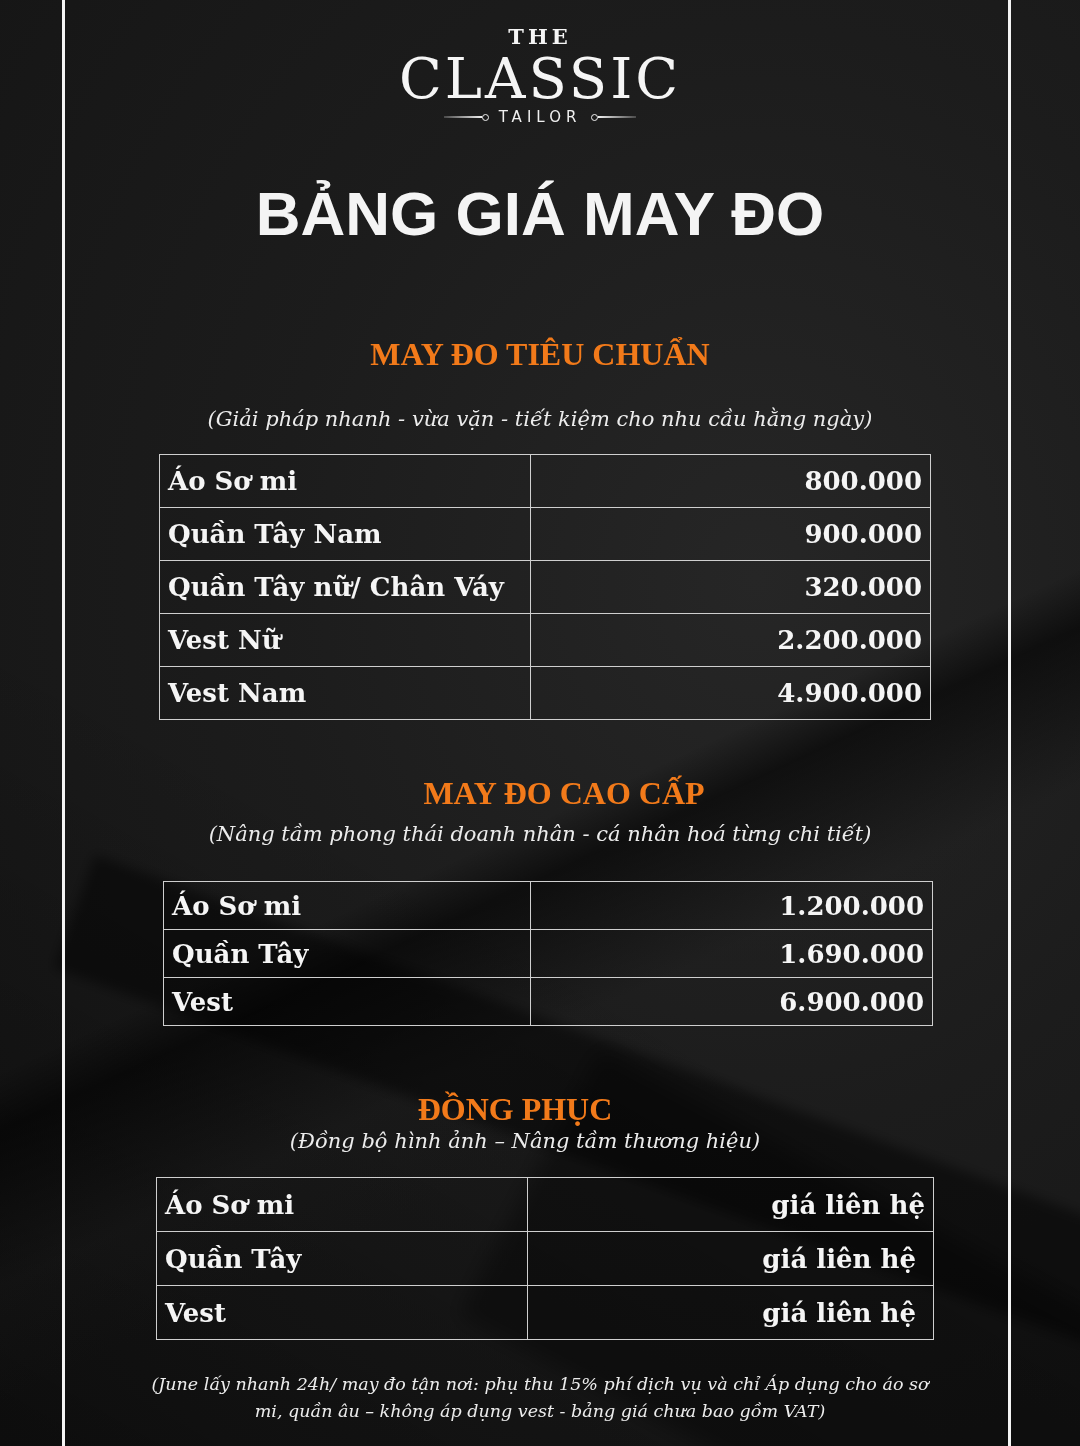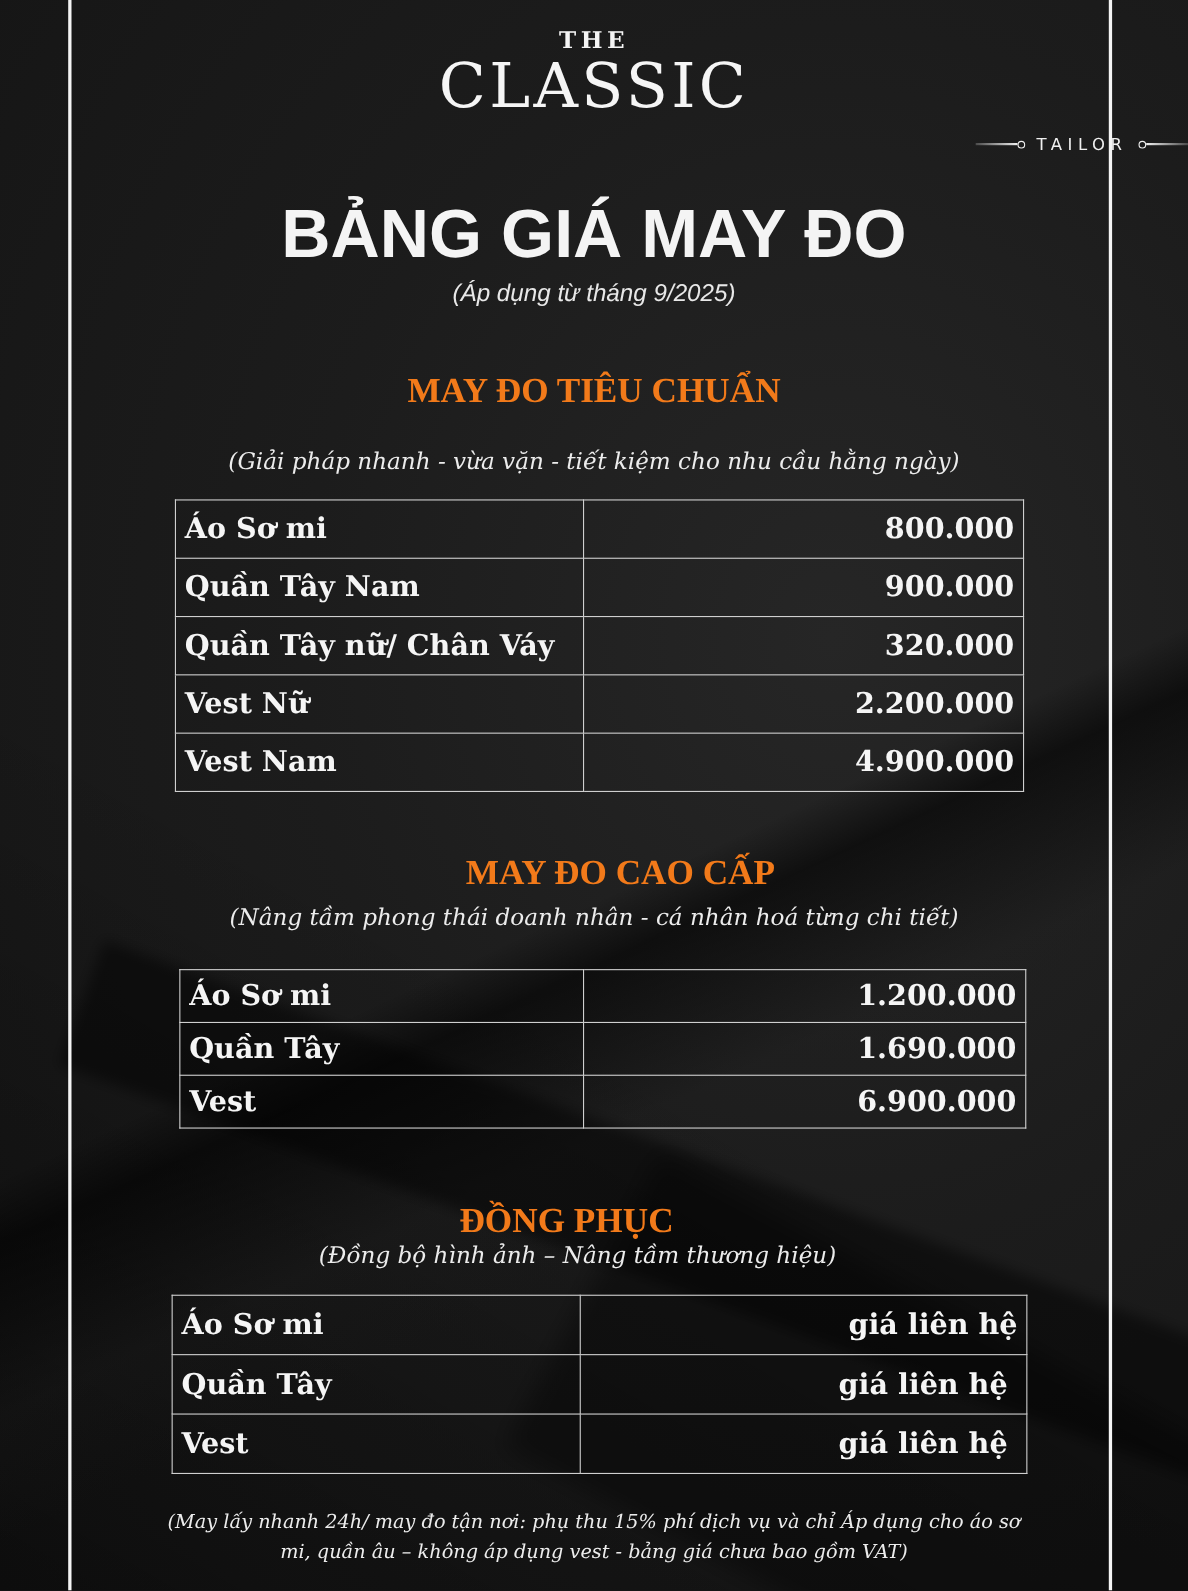--- a/index.html
+++ b/index.html
@@ -36,22 +36,22 @@
   .logo-the {
     font-family: "DejaVu Serif", serif; font-weight: bold;
     font-size: 21px; letter-spacing: 4px; color: #f5f5f5; line-height: 22px;
   }
   .logo-classic {
     font-family: "DejaVu Serif", serif;
     font-size: 56px; letter-spacing: 3px; color: #f5f5f5; line-height: 58px;
     margin-top: 2px;
   }
   .logo-tailor-row {
-    display: flex; align-items: center; justify-content: flex-end; gap: 10px;
-    margin-top: 14px;
+    display: flex; align-items: center; justify-content: center; gap: 10px;
+    margin-top: 0;
   }
   .logo-rule { display: flex; align-items: center; }
   .logo-rule .line { width: 38px; height: 2px; background: linear-gradient(90deg, rgba(255,255,255,0.2), #f0f0f0); }
   .logo-rule.right .line { background: linear-gradient(90deg, #f0f0f0, rgba(255,255,255,0.2)); }
   .logo-rule .dot { width: 7px; height: 7px; border-radius: 50%; border: 1.5px solid #f0f0f0; }
   .logo-tailor {
     font-family: "DejaVu Sans", sans-serif; font-size: 15px; letter-spacing: 5px; color: #f0f0f0;
   }
 
   .title {
@@ -128,21 +128,20 @@
       </span>
       <span class="logo-tailor">TAILOR</span>
       <span class="logo-rule right">
         <span class="dot"></span>
           <span class="line"></span>
       </span>
     </div>
   </div>
 
   <div class="title">BẢNG GIÁ MAY ĐO</div>
-  <div class="subtitle">(Áp dụng từ tháng 9/2025)</div>
 
   <div class="section-title" style="top:336px;">MAY ĐO TIÊU CHUẨN</div>
   <div class="section-sub" style="top:383px;margin-top:24px;">(Giải pháp nhanh - vừa vặn - tiết kiệm cho nhu cầu hằng ngày)</div>
   <table class="price" id="t1">
     <tbody>
         <tr>
       <td class="name">Áo Sơ mi</td>
       <td class="val">800.000</td>
     </tr>
     <tr>
@@ -196,16 +195,16 @@
       <td class="val">giá liên hệ</td>
     </tr>
     <tr class="indent">
       <td class="name">Vest</td>
       <td class="val">giá liên hệ</td>
     </tr>
   </tbody>
     </table>
 
   <div class="note">
-    <div>(May lấy nhanh 24h/ may đo tận nơi: phụ thu 15% phí dịch vụ và chỉ Áp dụng cho áo sơ</div>
+    <div>(June lấy nhanh 24h/ may đo tận nơi: phụ thu 15% phí dịch vụ và chỉ Áp dụng cho áo sơ</div>
     <div>mi, quần âu – không áp dụng vest - bảng giá chưa bao gồm VAT)</div>
   </div>
 </div>
 
 </body></html>

